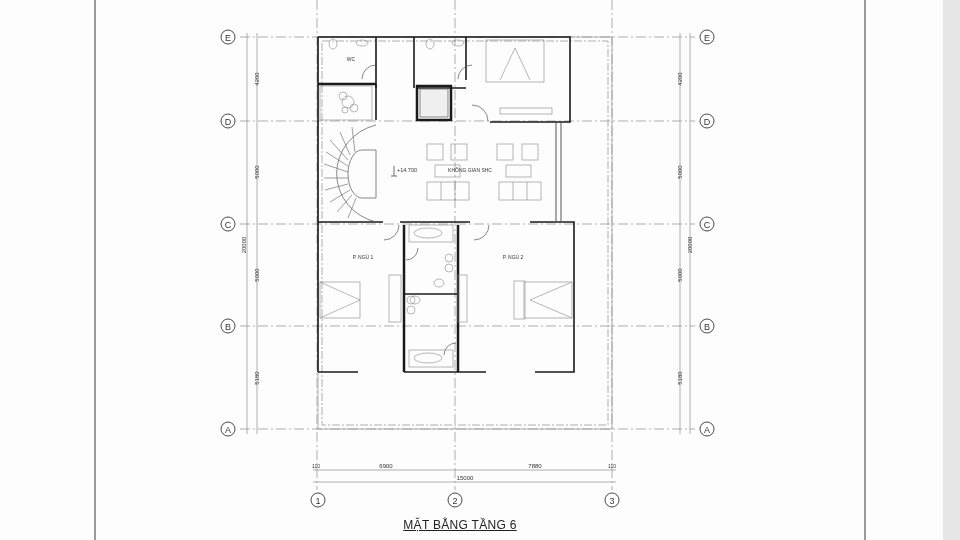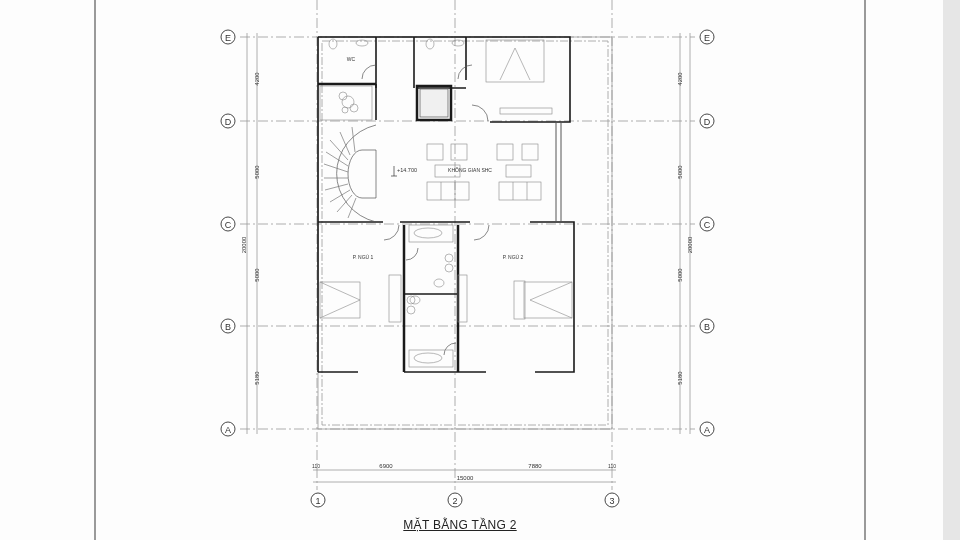--- a/index.html
+++ b/index.html
@@ -217,13 +217,13 @@
     <text x="351" y="61">WC</text>
   </g>
 
   <g>
     <line x1="394" y1="166" x2="394" y2="176" stroke="#333" stroke-width="0.7"></line>
     <line x1="391" y1="176" x2="397" y2="176" stroke="#333" stroke-width="0.7"></line>
     <text class="lbl" x="397" y="172" font-size="5.5">+14.700</text>
   </g>
 </svg>
 
-<div class="title">MẶT BẰNG TẦNG 2</div>
+<div class="title">MẶT BẰNG TẦNG 6</div>
 
 </body></html>

